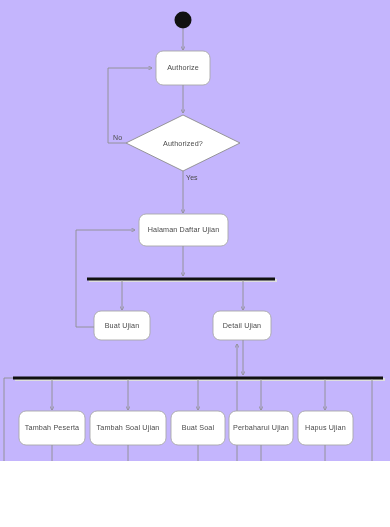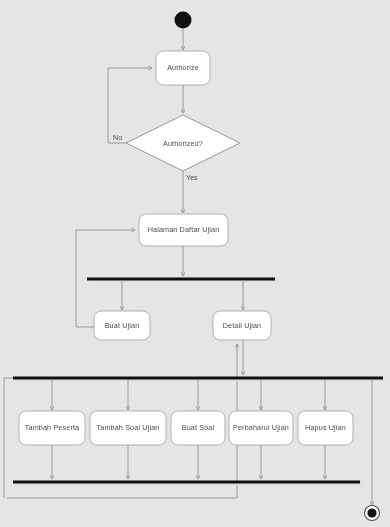--- a/index.html
+++ b/index.html
@@ -7,22 +7,22 @@
     margin: 0;
     padding: 0;
     background: #ffffff;
   }
   body {
     font-family: "Liberation Sans", sans-serif;
   }
   #diagram-root {
     position: relative;
     width: 390px;
-    height: 527px;
-    background: #e5e5e5;
+    height: 461px;
+    background: #c4b5fd;
     overflow: hidden;
   }
   #diagram-svg {
     position: absolute;
     left: 0;
     top: 0;
   }
   .node-label {
     font-family: "Liberation Sans", sans-serif;
     font-size: 7.2px;

